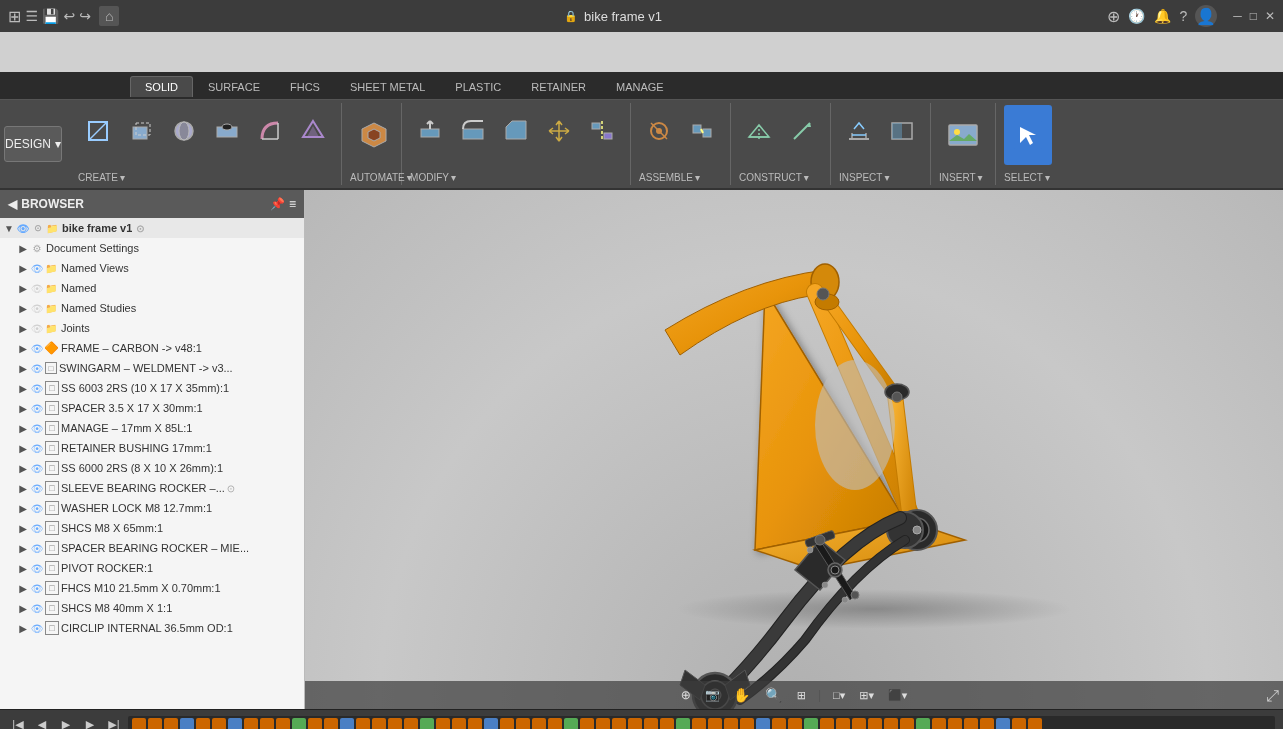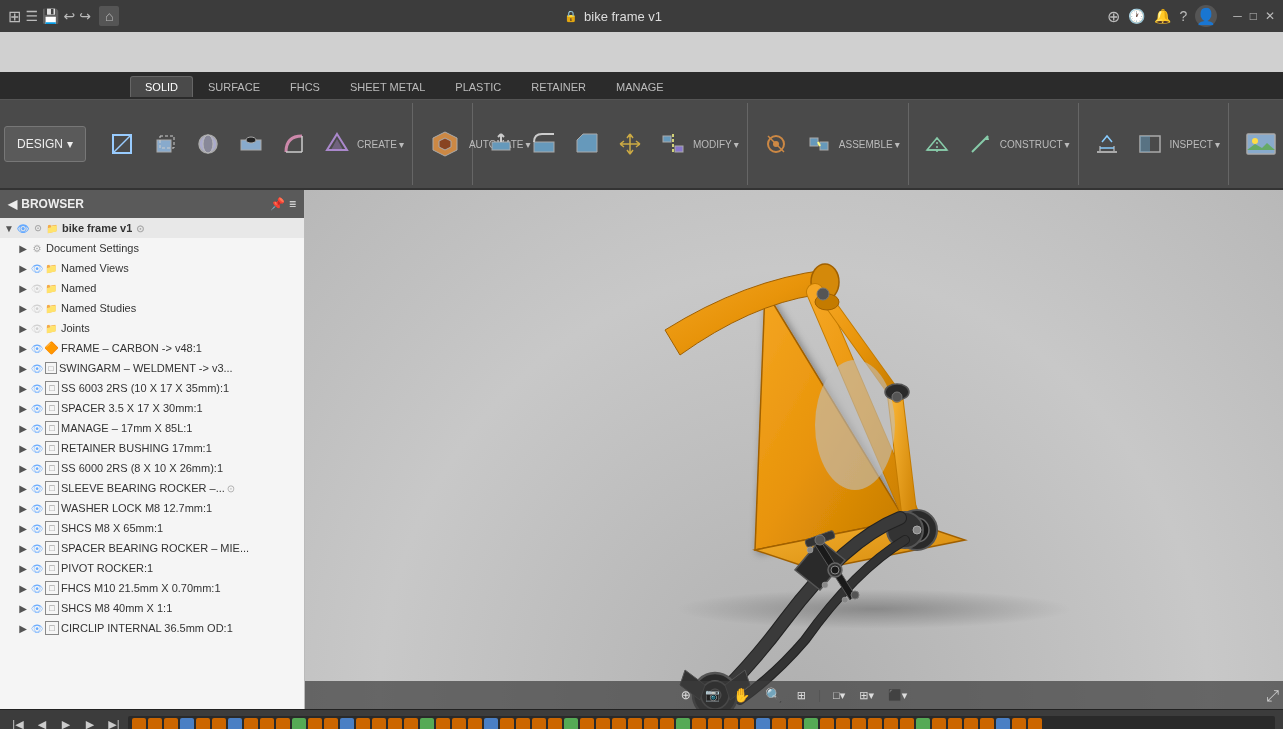--- a/index.html
+++ b/index.html
@@ -56,34 +56,35 @@
       display: flex;
       align-items: center;
       padding: 4px 4px;
       border-bottom: 2px solid #333;
       position: relative;
     }
     .design-btn {
       background: #5a5a5a;
       color: #eee;
       border: 1px solid #777;
-      padding: 6px 12px;
+      padding: 6px 0;
       border-radius: 3px;
       font-size: 12px;
       cursor: pointer;
       margin-right: 8px;
       height: 36px;
       display: flex;
       align-items: center;
       gap: 4px;
       white-space: nowrap;
     }
     .ribbon-group {
       display: flex;
-      align-items: center;
+      flex-direction: column;
+      align-items: flex-start;
       border-right: 1px solid #666;
       padding: 2px 8px;
       height: 82px;
       justify-content: space-between;
     }
     .ribbon-group-buttons {
       display: flex;
       gap: 3px;
       align-items: center;
     }

